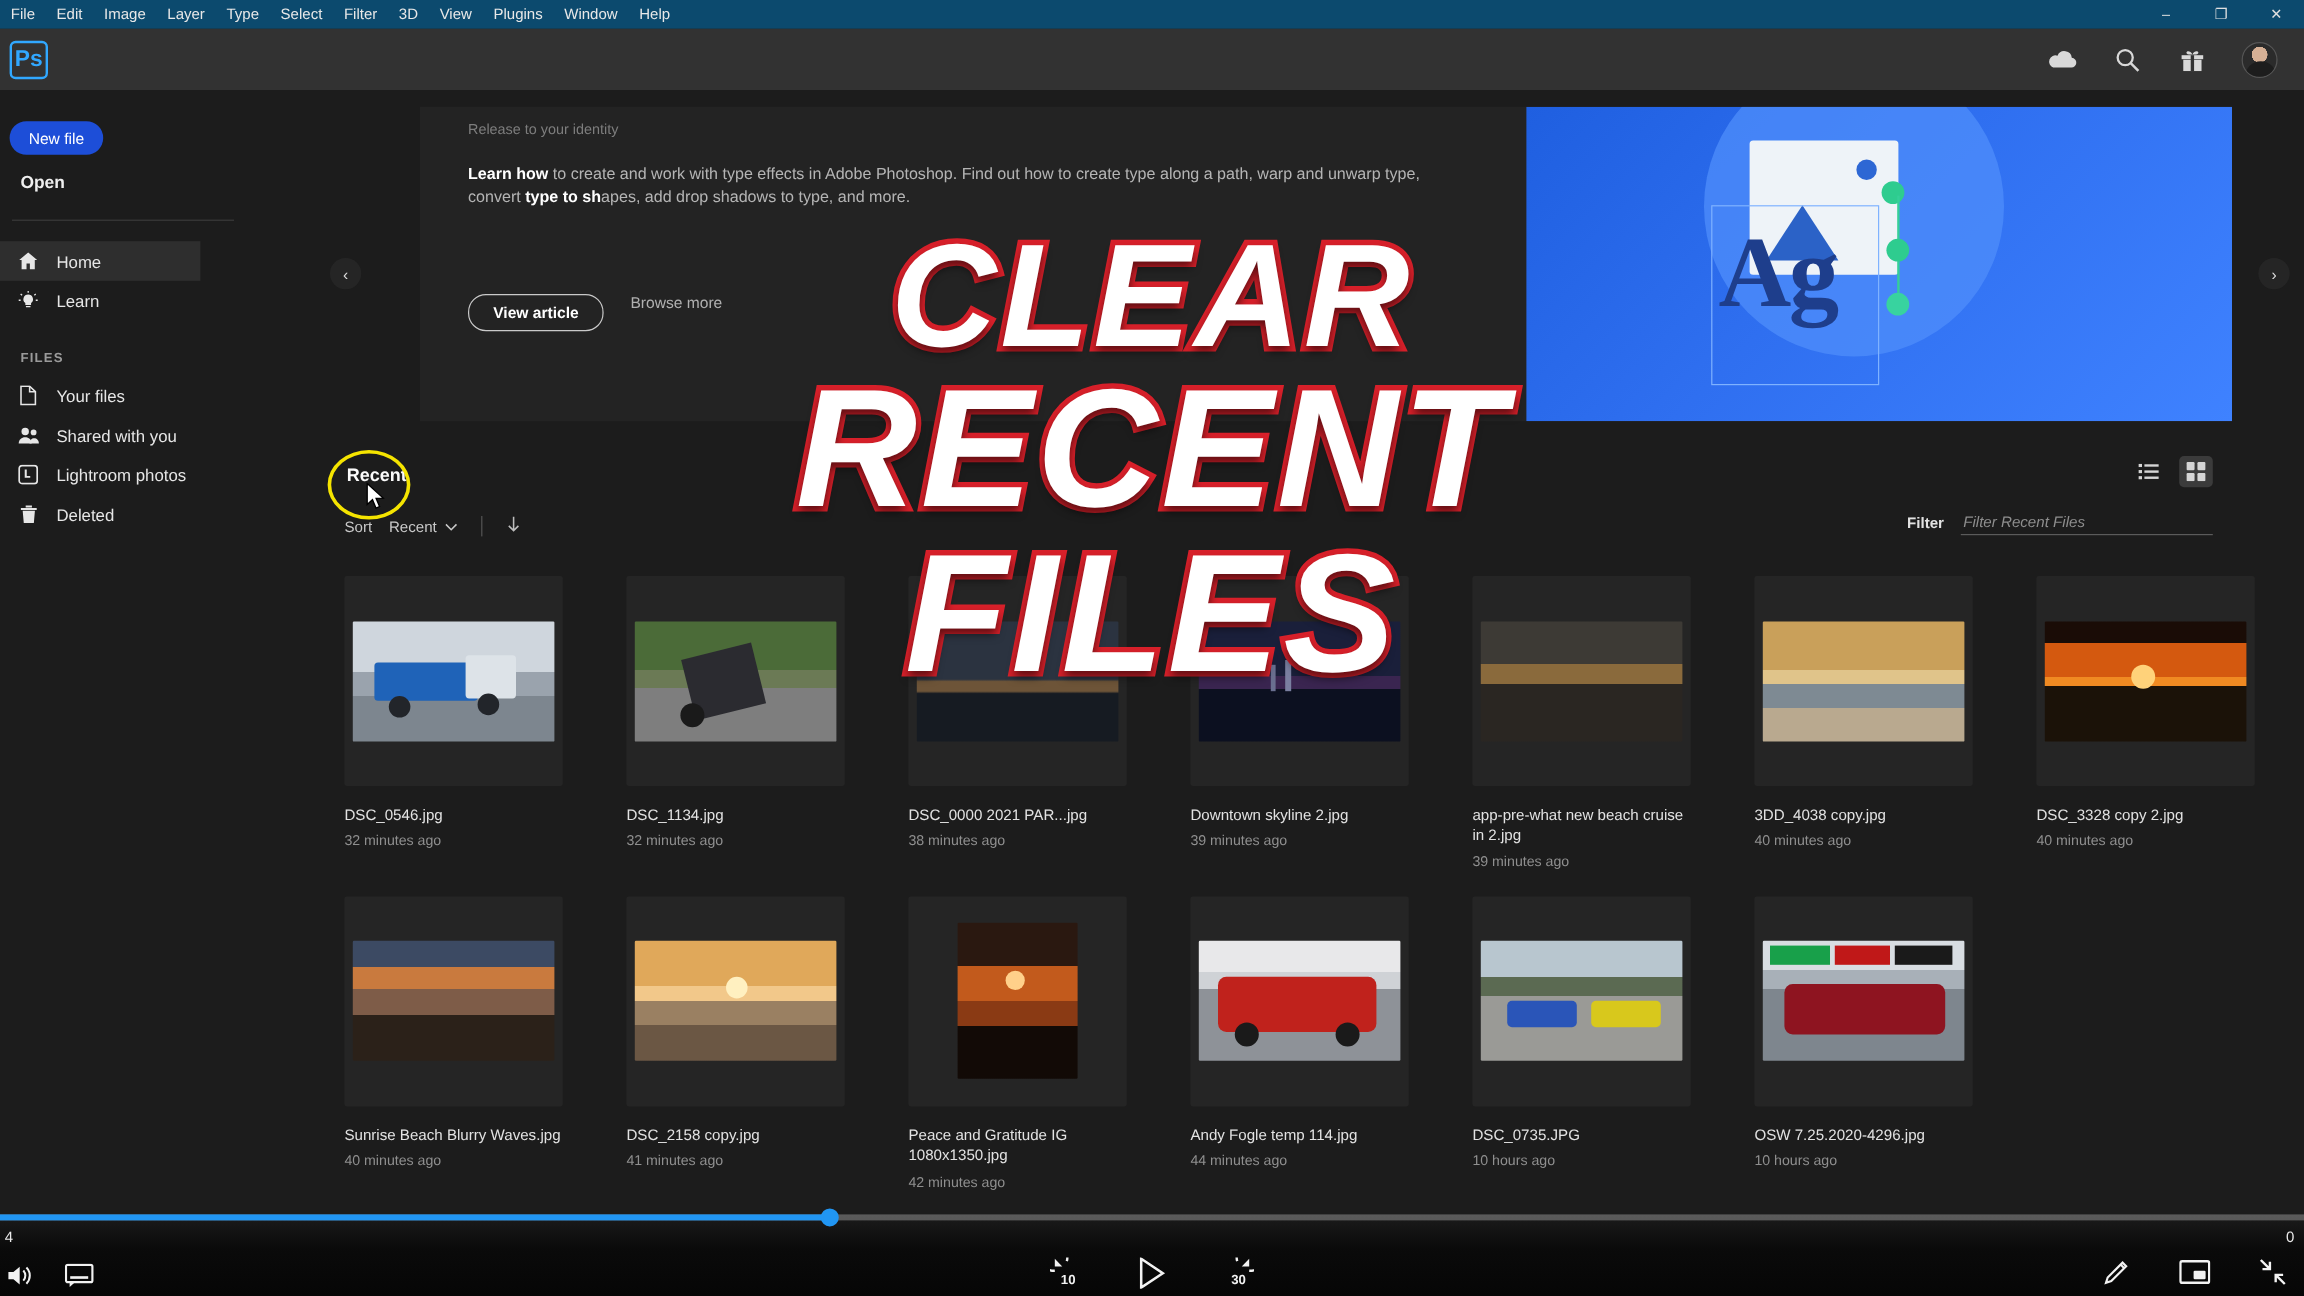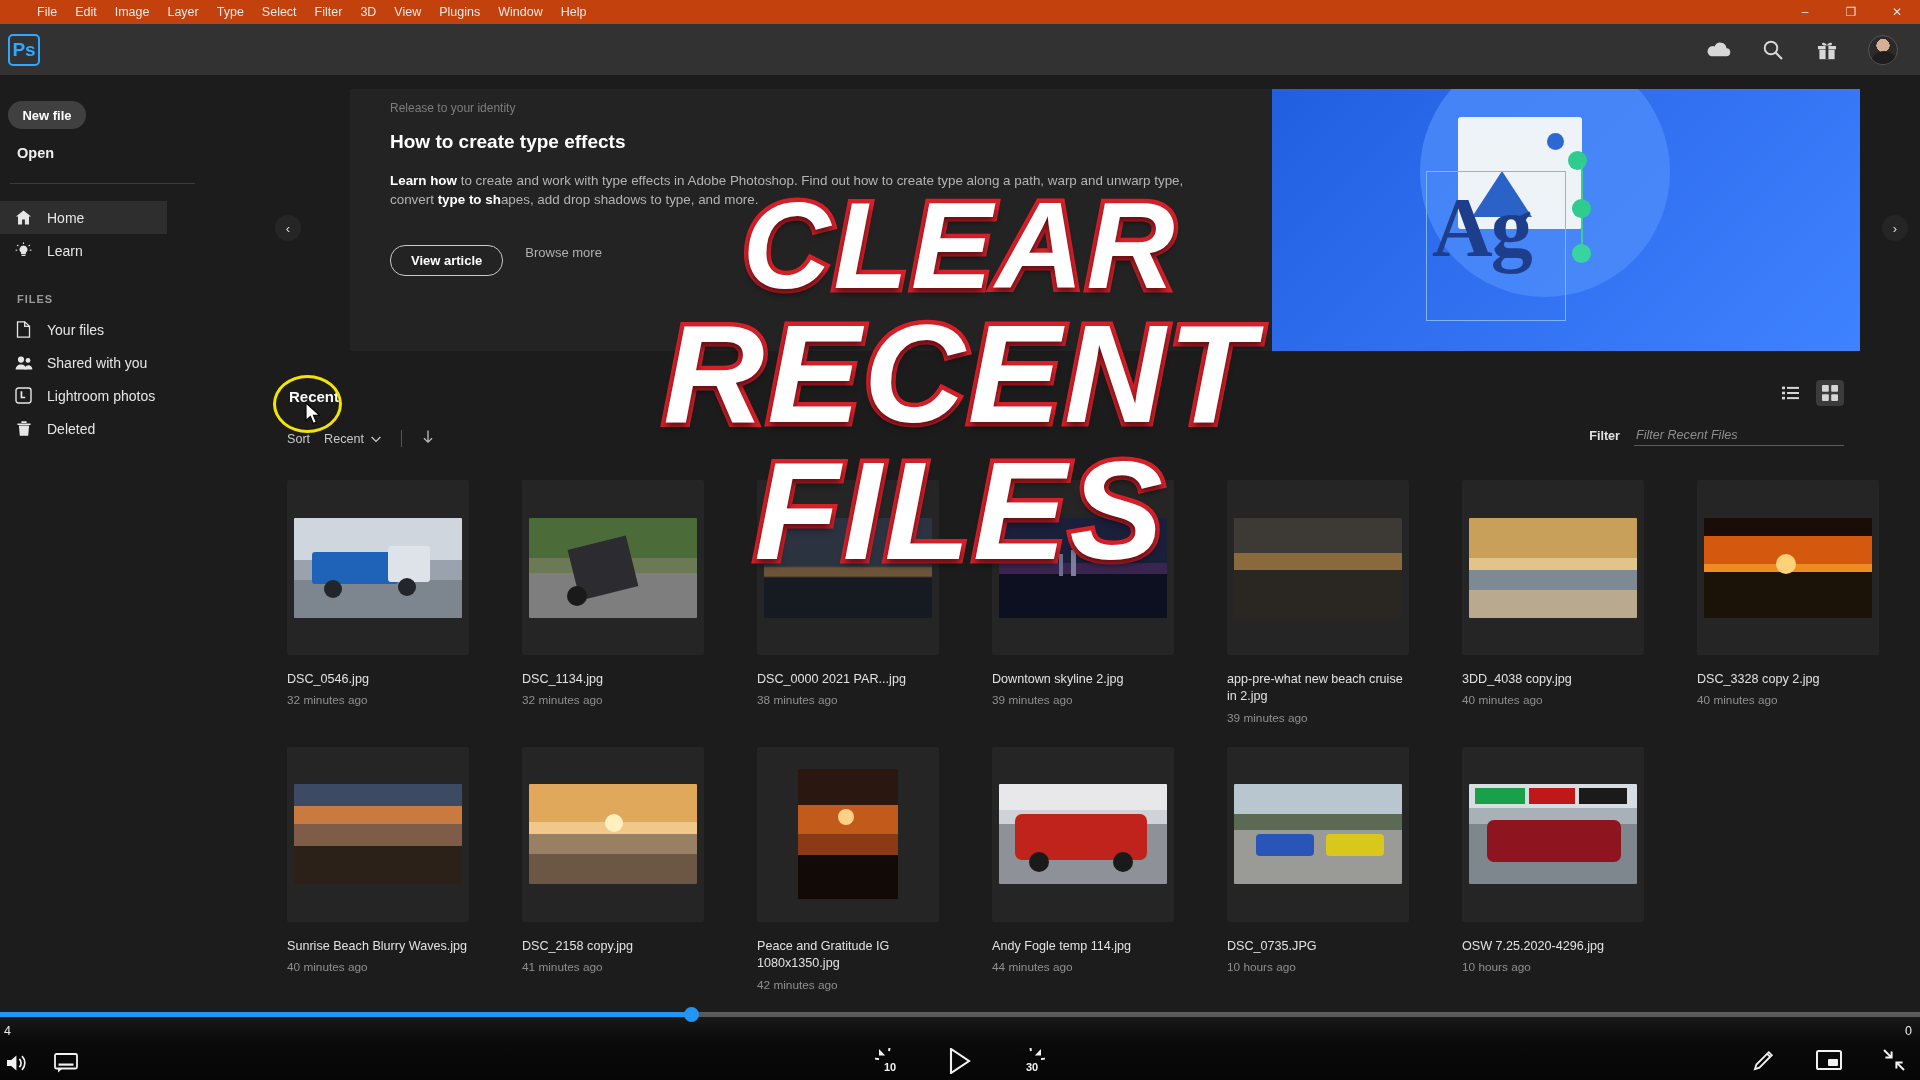--- a/index.html
+++ b/index.html
@@ -7,22 +7,22 @@
     width: 1920px; height: 1080px;
     background: #1a1a1a;
     font-family: "Liberation Sans", sans-serif;
     overflow: hidden;
   }
   #app { position: relative; width: 1920px; height: 1080px; background: #1c1c1c; }
 
   
   .menubar {
     position: absolute; top: 0; left: 0; width: 1920px; height: 24px;
-    background: #c2410c; display: flex; align-items: center;
-    padding-left: 28px; gap: 0px;
+    background: #0c4a6e; display: flex; align-items: center;
+    padding-left: 0; gap: 0px;
   }
   .menu-item {
     color: #e8e8e8; font-size: 12.5px; padding: 3px 9px; white-space: nowrap;
   }
   .win-controls {
     position: absolute; right: 0; top: 0; height: 24px; display: flex;
   }
   .win-btn {
     width: 46px; height: 24px; display: flex; align-items: center; justify-content: center;
     color: #e0e0e0; font-size: 12px;
@@ -54,21 +54,21 @@
     background:#1d1d1d; border-radius: 13px 13px 0 0;
   }
 
   
   .sidebar {
     position: absolute; top: 75px; left: 0; width: 205px; height: 1005px;
     background: #1c1c1c; padding-top: 26px;
   }
   .newfile-btn {
     margin: 0 0 0 8px; width: 78px; height: 28px; border-radius: 14px;
-    background: #404040; color: #fff; font-size: 13px; font-weight: bold;
+    background: #1d4ed8; color: #fff; font-size: 13px; font-weight: normal;
     display: flex; align-items: center; justify-content: center; cursor: pointer;
   }
   .open-btn {
     margin: 16px 0 0 17px; color: #efefef; font-size: 14.5px; font-weight: bold; cursor: pointer;
   }
   .sb-divider { margin: 22px 10px 0 10px; height: 1px; background: #3b3b3b; }
   .sb-item {
     height: 33px; display: flex; align-items: center; gap: 14px;
     padding-left: 14px; color: #e6e6e6; font-size: 14px; cursor: pointer;
     margin-right: 38px; border-radius: 0;
@@ -377,21 +377,20 @@
         <div class="art-img"></div>
         <div class="art-box"></div>
         <div class="art-ag">Ag</div>
         <div class="art-dot d1"></div>
         <div class="art-line"></div>
         <div class="art-dot d2"></div>
         <div class="art-dot d3"></div>
       </div>
       <div class="banner-text">
         <div class="banner-eyebrow">Release to your identity</div>
-        <div class="banner-title">How to create type effects</div>
         <div class="banner-desc">
           <b>Learn how</b><span> to create and work with type effects in Adobe Photoshop. Find out how to create type along a path, warp and unwarp type, convert </span><b>type to sh</b><span>apes, add drop shadows to type, and more.</span>
         </div>
       </div>
       <div class="banner-actions">
         <div class="view-article">View article</div>
         <div class="browse-more">Browse more</div>
       </div>
     </div>
     <div class="nav-arrow left">‹</div>

